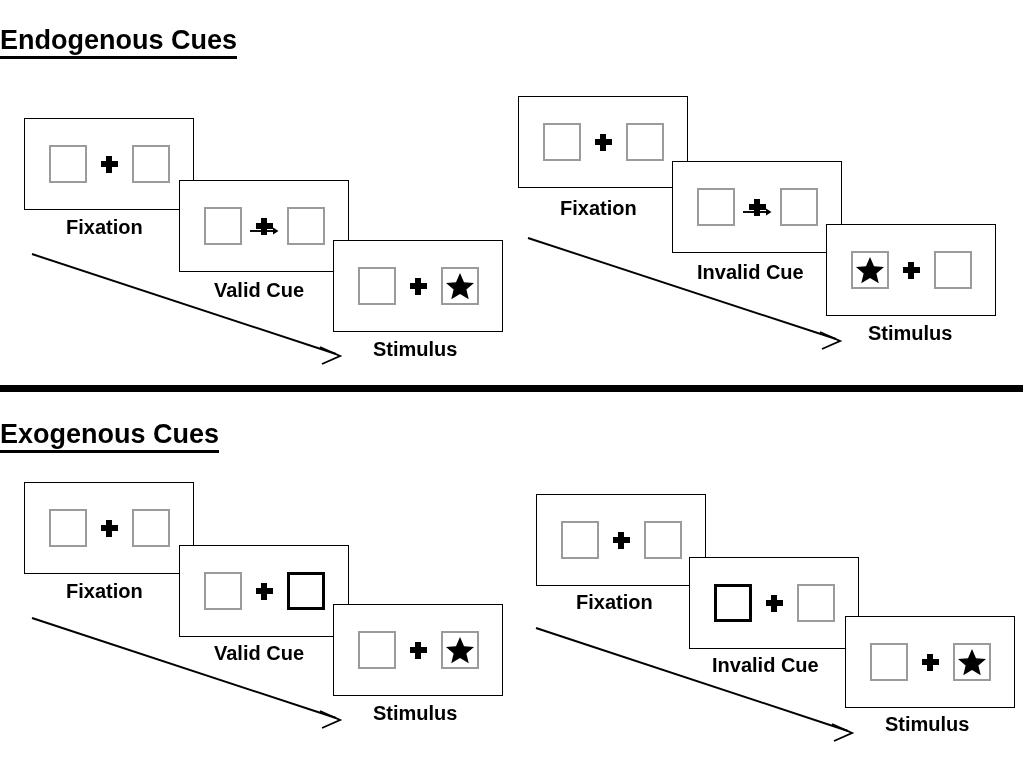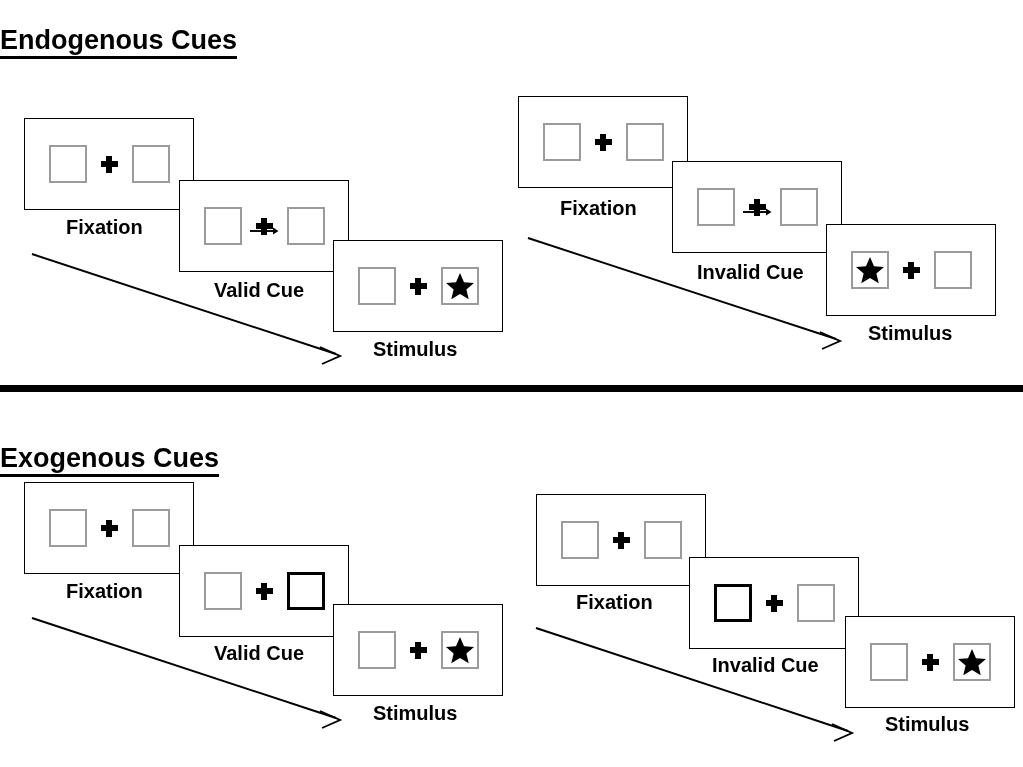--- a/index.html
+++ b/index.html
@@ -198,21 +198,21 @@
   </div>
   <div class="caption" style="left:868px;top:322px;">Stimulus</div>
 
   <svg class="time-arrow" style="left:524px;top:232px;width:330px;height:122px;" viewBox="0 0 330 122">
     <line x1="4" y1="6" x2="312" y2="107" stroke="#000" stroke-width="1.9"></line>
     <polyline points="296,100 316,109 298,117" fill="none" stroke="#000" stroke-width="1.9"></polyline>
   </svg>
 
   <div class="divider" style="top:385px;"></div>
 
-  <div class="section-title" style="top:419px;margin-top:24px;">
+  <div class="section-title" style="top:419px;">
     <span>Exogenous Cues</span>
   </div>
 
   <div class="panel" style="left:24px;top:482px;">
     <div class="panel-inner">
       <div class="box"></div>
       <div class="plus"></div>
       <div class="box"></div>
     </div>
   </div>

